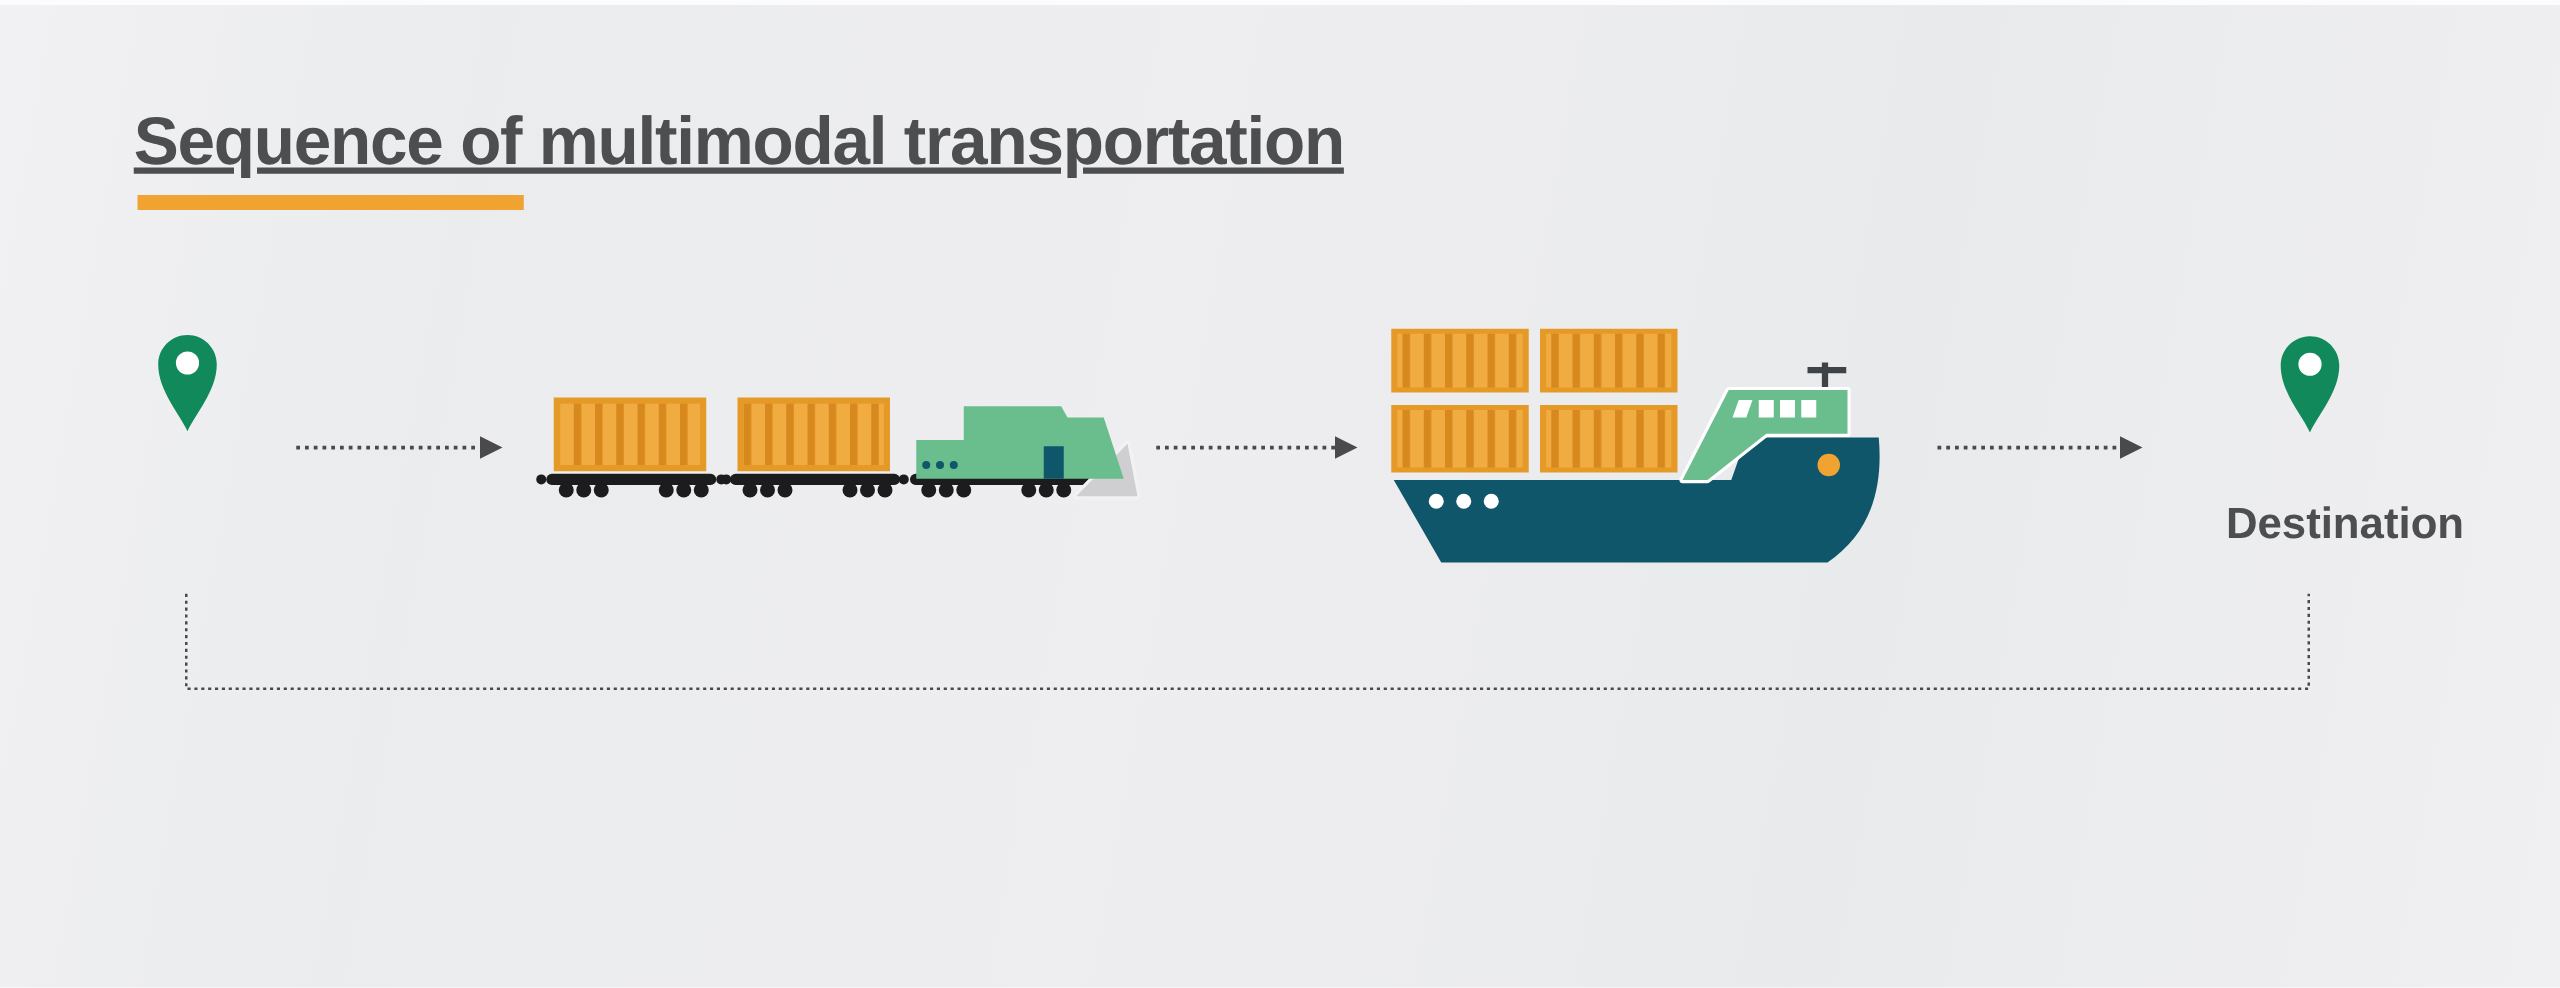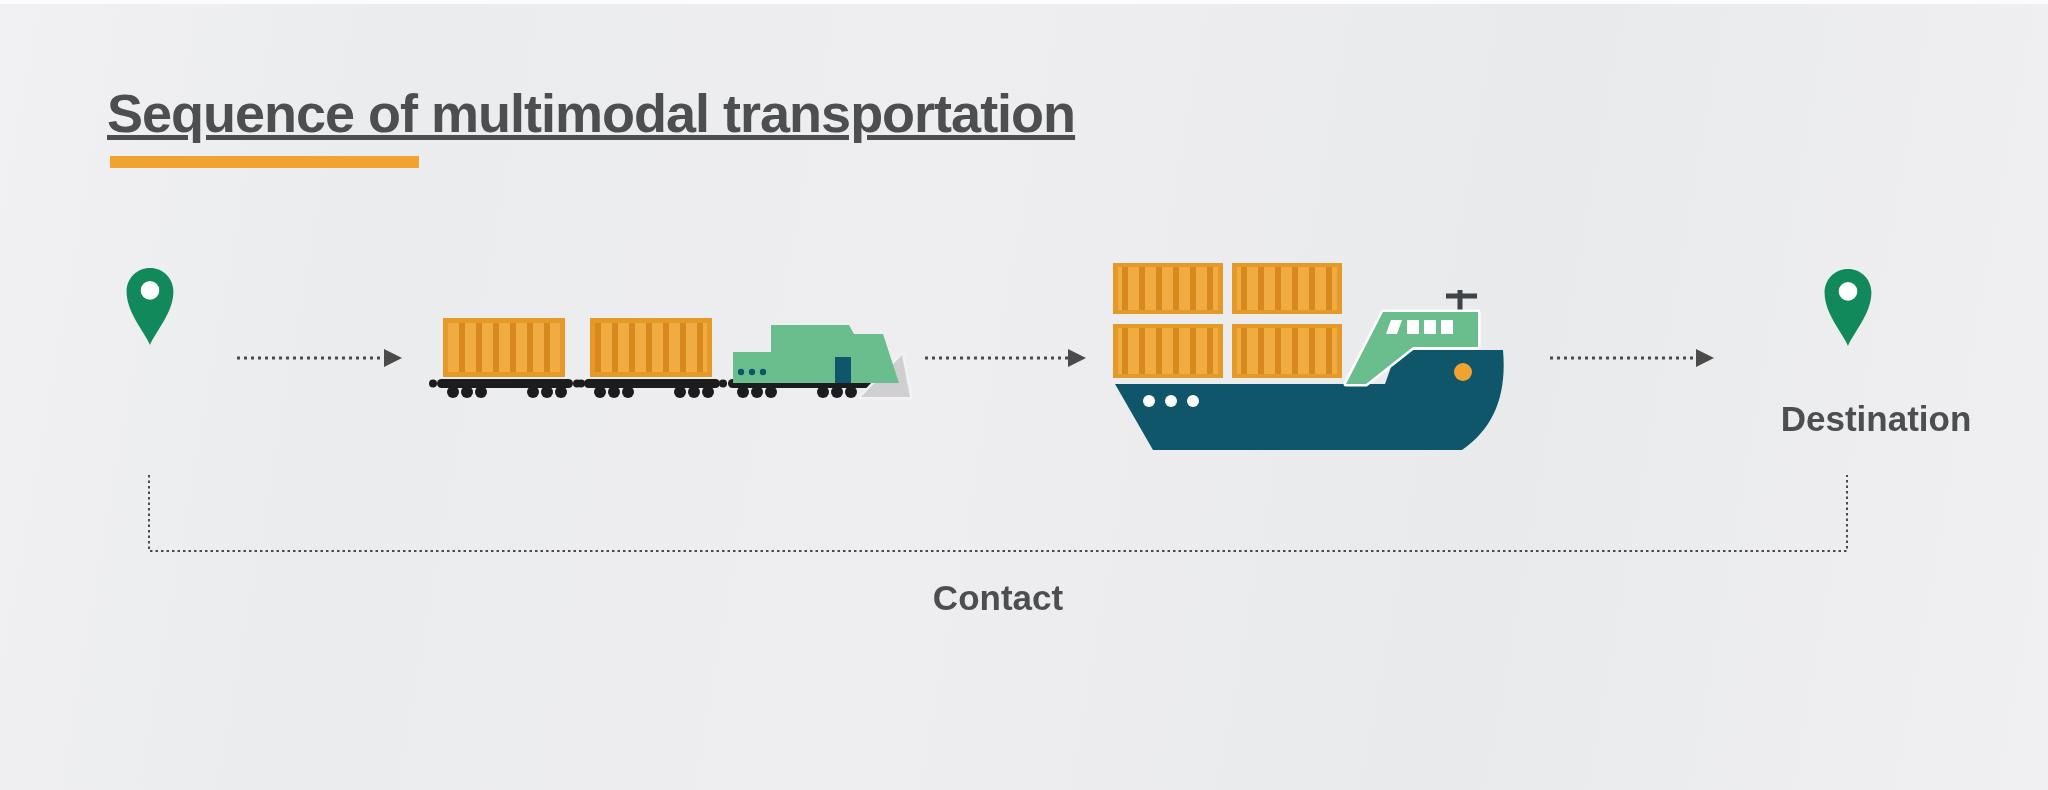--- a/index.html
+++ b/index.html
@@ -158,15 +158,14 @@
 
   <svg class="abs" style="left:1821px;top:266px" width="54" height="82" viewBox="0 0 54 84">
     <path d="M27,82 C21,68 3,49 3,27 C3,13.7 13.7,3 27,3 C40.3,3 51,13.7 51,27 C51,49 33,68 27,82 Z" fill="#12895b"></path>
     <circle cx="27" cy="26" r="9.5" class="white-fill"></circle>
   </svg>
   <div class="abs node-label destination-label" style="color: rgb(77, 78, 80);">Destination</div>
 
   <svg class="abs" style="left:139px;top:470px" width="1718" height="85" viewBox="139 470 1718 85">
     <path d="M149,475 L149,551 L1847,551 L1847,475" class="bracket-line" stroke="#4a4a4a"></path>
   </svg>
-  <div class="abs node-label contact-label" style="color: rgb(77, 78, 80);">Contact</div>
 
 </div>
 
 </body></html>

